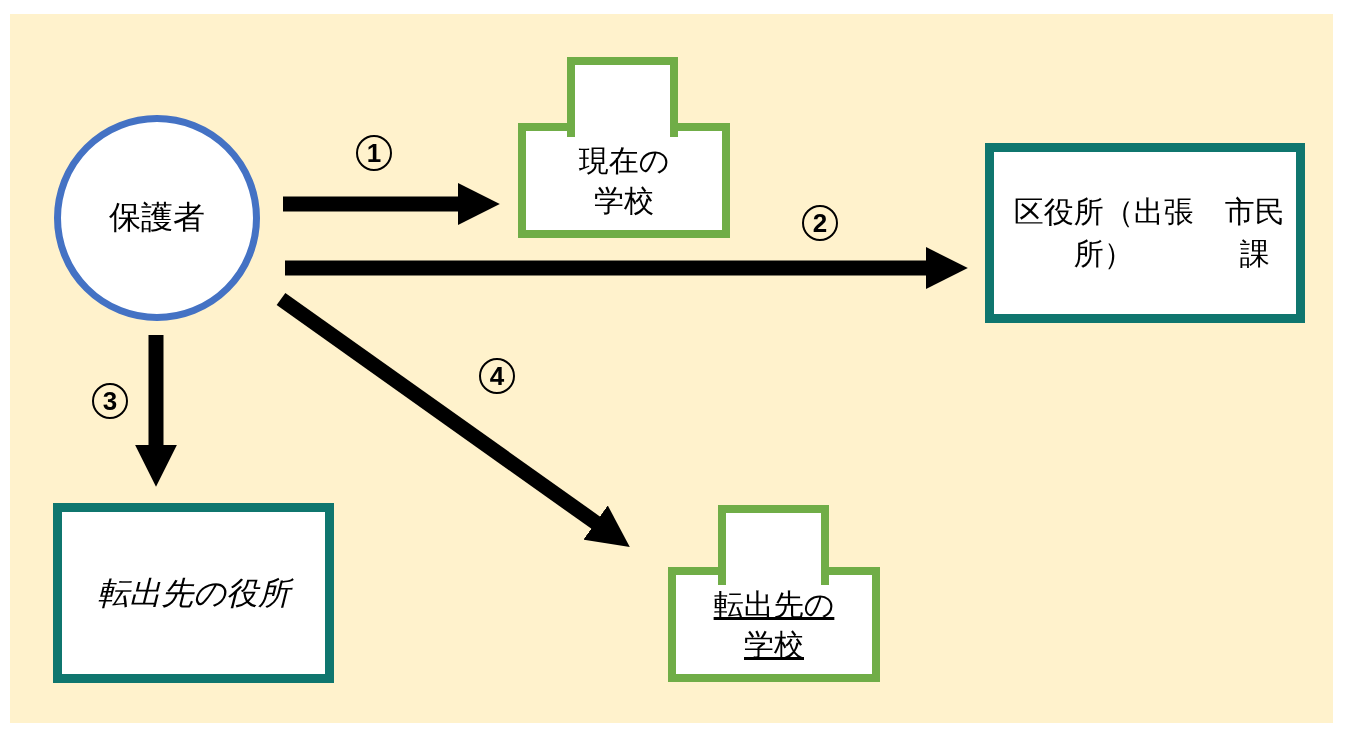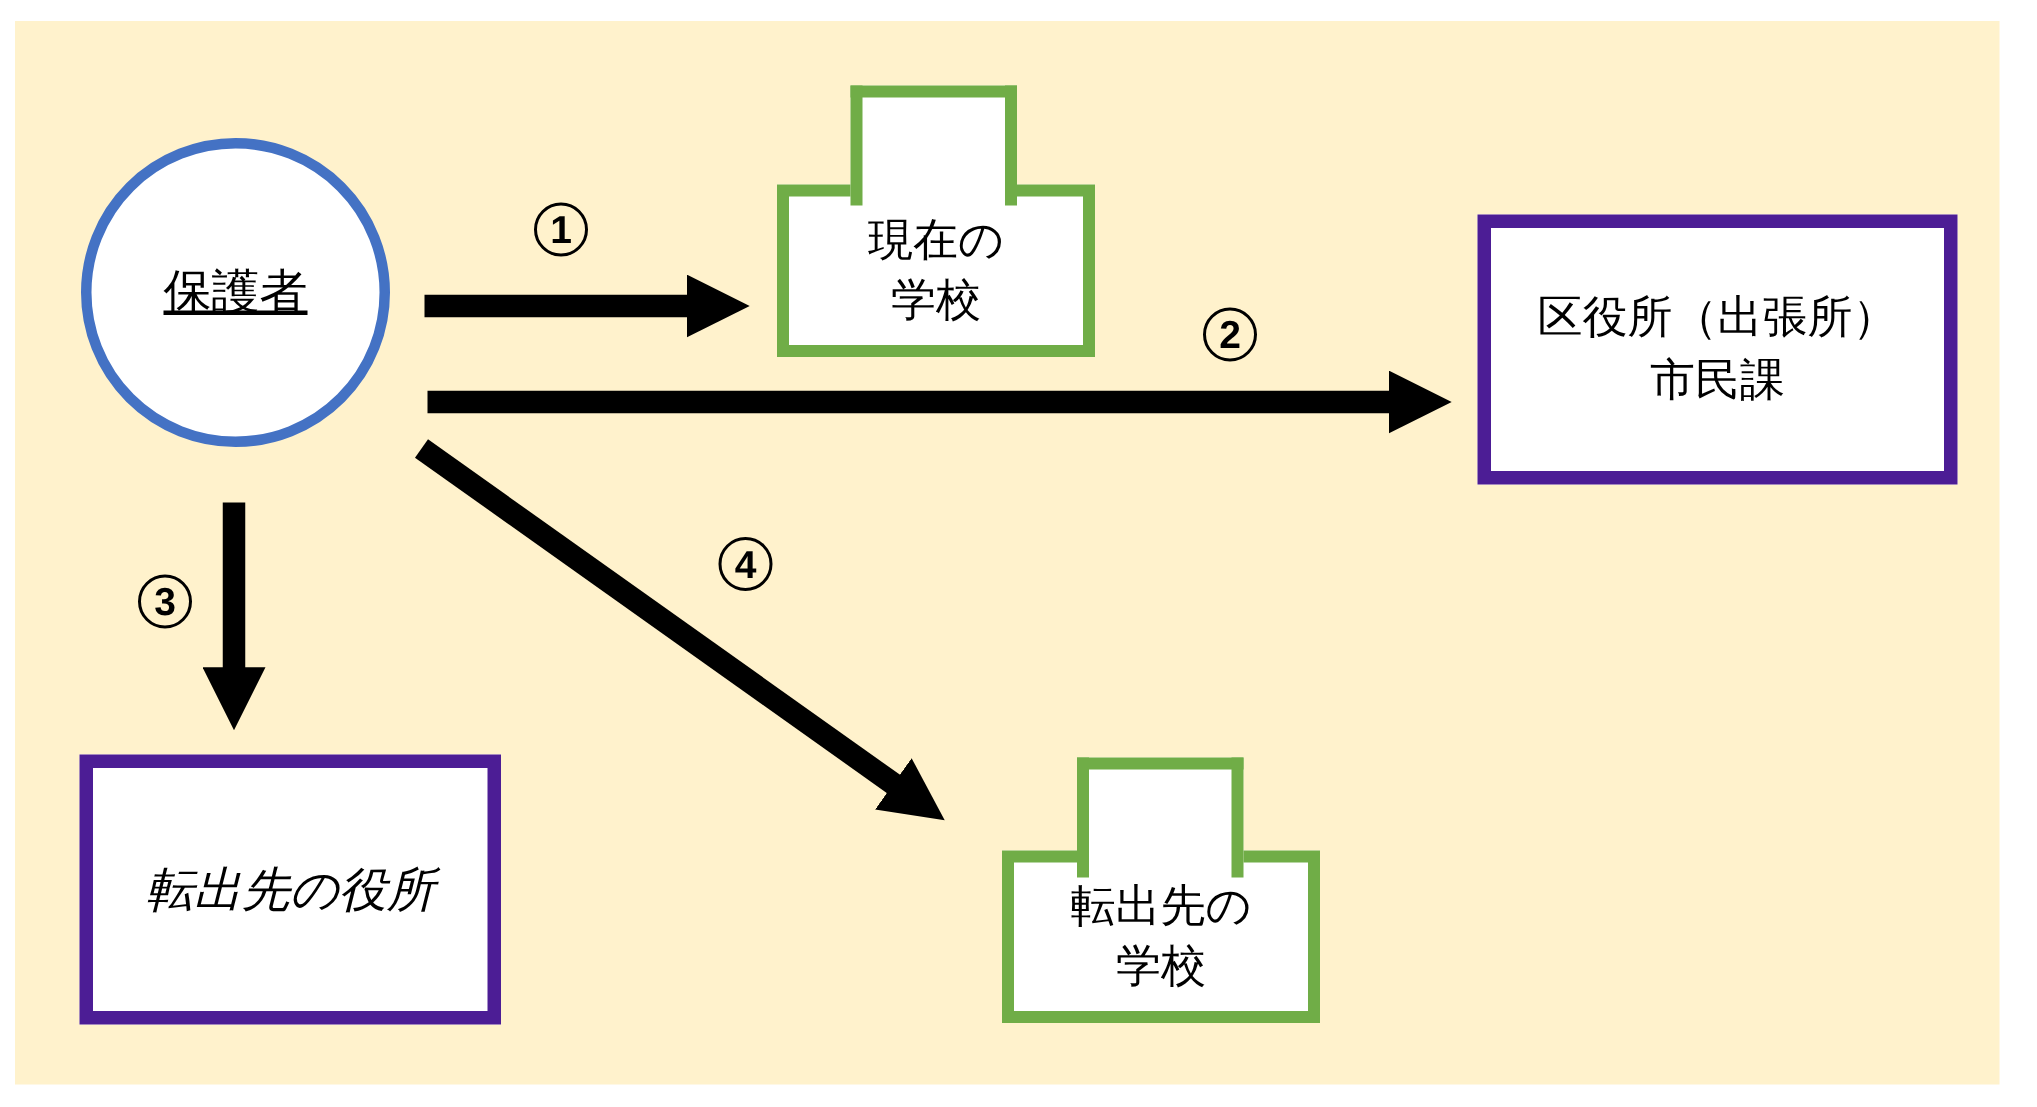--- a/index.html
+++ b/index.html
@@ -18,27 +18,26 @@
     position: absolute;
     left: 10px; top: 14px;
     width: 1323px; height: 709px;
     background: #FFF2CC;
   }
 
   
   .node { position: absolute; background: #ffffff; display: flex; align-items: center; justify-content: center; text-align: center; }
 
   .guardian-circle {
-    left: 54px; top: 92px; width: 206px; height: 206px;
+    left: 54px; top: 115px; width: 206px; height: 206px;
     border: 7px solid #4472C4; border-radius: 50%;
     font-size: 32px;
-    text-decoration: underline;
   }
 
-  .rect-box { border: 9px solid #4c1d95; flex-direction: column; font-size: 30px; line-height: 42px; }
+  .rect-box { border: 9px solid #0f766e; flex-direction: row; font-size: 30px; line-height: 42px; }
   .ward-office-box { left: 985px; top: 143px; width: 320px; height: 180px; }
   .dest-office-box { left: 53px; top: 503px; width: 281px; height: 180px; font-size: 32px; font-style: italic; }
 
   
   .school-main {
     position: absolute; background: #ffffff;
     border: 8px solid #70AD47;
     width: 212px; height: 115px;
   }
   .school-roof {
@@ -51,21 +50,21 @@
     position: absolute; z-index: 3;
     width: 212px; height: 115px;
     display: flex; flex-direction: column; align-items: center; justify-content: center;
     font-size: 30px; line-height: 40px; text-align: left;
   }
   .cur-school-main  { left: 518px; top: 123px; }
   .cur-school-roof  { left: 567px; top: 57px;  }
   .cur-school-label { left: 518px; top: 123px; }
   .dst-school-main  { left: 668px; top: 567px; }
   .dst-school-roof  { left: 718px; top: 505px; }
-  .dst-school-label { left: 668px; top: 567px; }
+  .dst-school-label { left: 668px; top: 567px; text-decoration: underline; }
 
   
   .arrow-layer { position: absolute; left: 0; top: 0; width: 1358px; height: 738px; pointer-events: none; }
 
   
   .step-badge {
     position: absolute; width: 36px; height: 36px;
     border: 2px solid #000; border-radius: 50%;
     display: flex; align-items: center; justify-content: center;
     font-size: 26px; font-weight: 600; line-height: 1;

